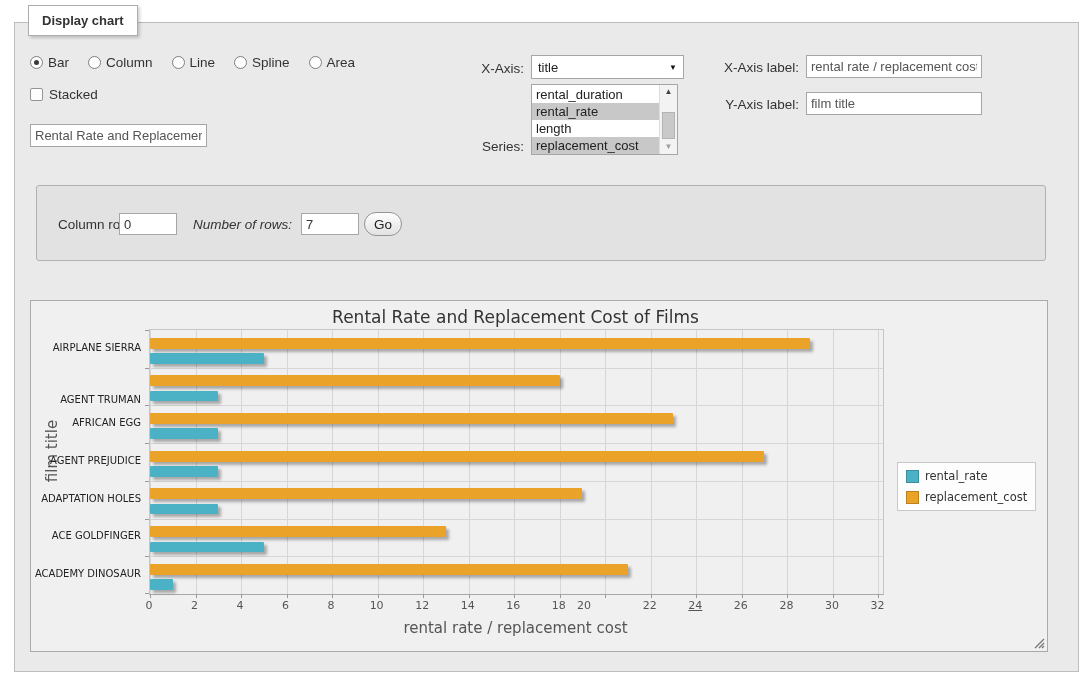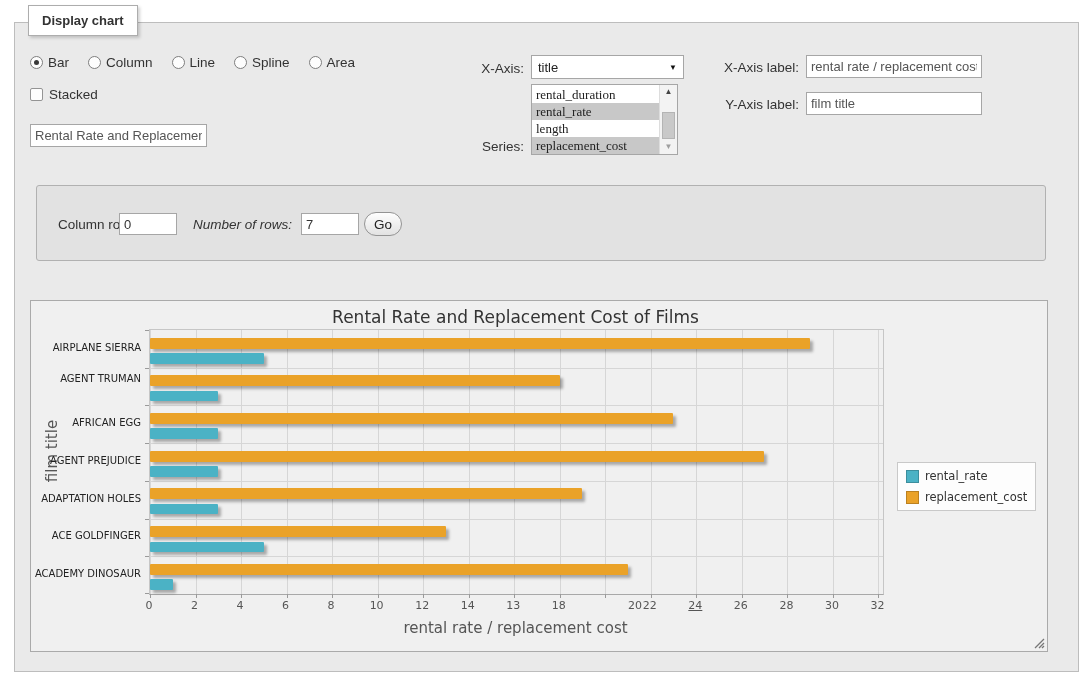--- a/index.html
+++ b/index.html
@@ -27,21 +27,21 @@
   .xaxis-lbl{left:454px;top:61px;width:70px;}
   .series-lbl{left:454px;top:139px;width:70px;}
   .xlabel-lbl{left:700px;top:60px;width:99px;}
   .ylabel-lbl{left:700px;top:97px;width:99px;}
   .select{position:absolute;left:531px;top:55px;width:153px;height:24px;box-sizing:border-box;
           background:#fff;border:1px solid #a6a6a6;display:flex;align-items:center;
           padding:0 6px;font-size:13px;color:#222;}
   .selarrow{margin-left:auto;font-size:8px;color:#111;}
   .listbox{position:absolute;left:531px;top:84px;width:147px;height:71px;box-sizing:border-box;
            background:#fff;border:1px solid #a6a6a6;overflow:hidden;}
-  .opts{position:absolute;left:0;top:1px;right:17px;font-family:Liberation Serif, serif;}
+  .opts{position:absolute;left:0;top:1px;right:17px;}
   .opt{font-size:13px;color:#222;line-height:17px;padding-left:4px;white-space:nowrap;}
   .opt.on{background:#c8c8c8;}
   .sbar{position:absolute;right:0;top:0;bottom:0;width:17px;background:#f3f3f3;border-left:1px solid #ddd;}
   .sarrow{position:absolute;left:0;right:0;height:14px;text-align:center;font-size:8px;line-height:14px;}
   .sarrow.up{top:0;color:#444;}
   .sarrow.down{bottom:0;color:#9f9f9f;}
   .sthumb{position:absolute;left:2px;right:2px;top:27px;height:27px;background:#c9c9c9;border:1px solid #b4b4b4;box-sizing:border-box;}
   .xfield{left:806px;top:55px;width:176px;height:23px;}
   .yfield{left:806px;top:92px;width:176px;height:23px;}
   
@@ -218,39 +218,39 @@
         <div class="bar" style="top: 136.143px; height: 10.5px; width: 68.0643px; background: rgb(75, 178, 197);"></div>
         <div class="bar" style="top: 158.357px; height: 11px; width: 432.288px; background: rgb(234, 162, 40);"></div>
         <div class="bar" style="top: 173.857px; height: 10.5px; width: 68.0643px; background: rgb(75, 178, 197);"></div>
         <div class="bar" style="top: 196.071px; height: 11px; width: 295.704px; background: rgb(234, 162, 40);"></div>
         <div class="bar" style="top: 211.571px; height: 10.5px; width: 113.592px; background: rgb(75, 178, 197);"></div>
         <div class="bar" style="top: 233.786px; height: 11px; width: 477.816px; background: rgb(234, 162, 40);"></div>
         <div class="bar" style="top: 249.286px; height: 10.5px; width: 22.5363px; background: rgb(75, 178, 197);"></div>
       </div>
     <div class="cats">
         <div class="cat" style="top: 40.8571px;">AIRPLANE SIERRA</div>
-        <div class="cat" style="top: 72px;">AGENT TRUMAN</div>
+        <div class="cat" style="top: 93px;">AGENT TRUMAN</div>
         <div class="cat" style="top: 116.286px;">AFRICAN EGG</div>
         <div class="cat" style="top: 154px;">AGENT PREJUDICE</div>
         <div class="cat" style="top: 191.714px; text-align: right;">ADAPTATION HOLES</div>
         <div class="cat" style="top: 229.429px;">ACE GOLDFINGER</div>
         <div class="cat" style="top: 267.143px;">ACADEMY DINOSAUR</div>
       </div>
     <div class="xticks">
         <div class="xtick" style="left: 103px;">0</div>
         <div class="xtick" style="left: 148.528px;">2</div>
         <div class="xtick" style="left: 194.056px;">4</div>
         <div class="xtick" style="left: 239.584px;">6</div>
         <div class="xtick" style="left: 285.112px;">8</div>
         <div class="xtick" style="left: 330.64px;">10</div>
         <div class="xtick" style="left: 376.168px;">12</div>
         <div class="xtick" style="left: 421.696px;">14</div>
-        <div class="xtick" style="left: 467.224px;">13</div>
+        <div class="xtick" style="left: 467.224px;">16</div>
         <div class="xtick" style="left: 512.752px;">18</div>
-        <div class="xtick" style="left: 589px;">20</div>
+        <div class="xtick" style="left: 538px;">20</div>
         <div class="xtick" style="left: 603.807px;">22</div>
         <div class="xtick" style="left: 649.335px; text-decoration: underline;">24</div>
         <div class="xtick" style="left: 694.863px;">26</div>
         <div class="xtick" style="left: 740.391px;">28</div>
         <div class="xtick" style="left: 785.919px;">30</div>
         <div class="xtick" style="left: 831.447px;">32</div>
       </div>
     <div class="xtitle">rental rate / replacement cost</div>
     <div class="legend">
         <div class="lrow">

